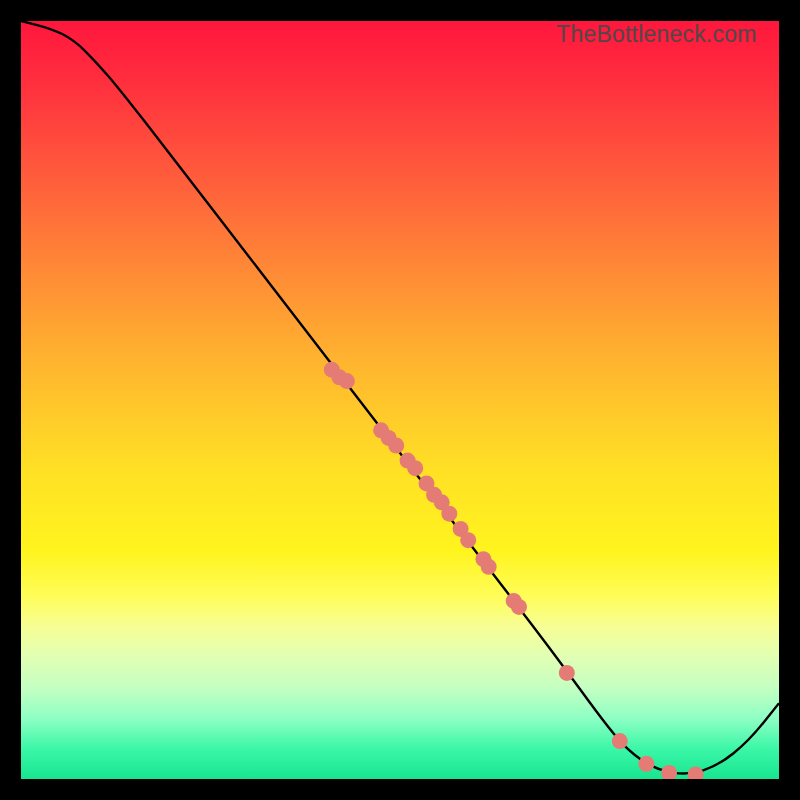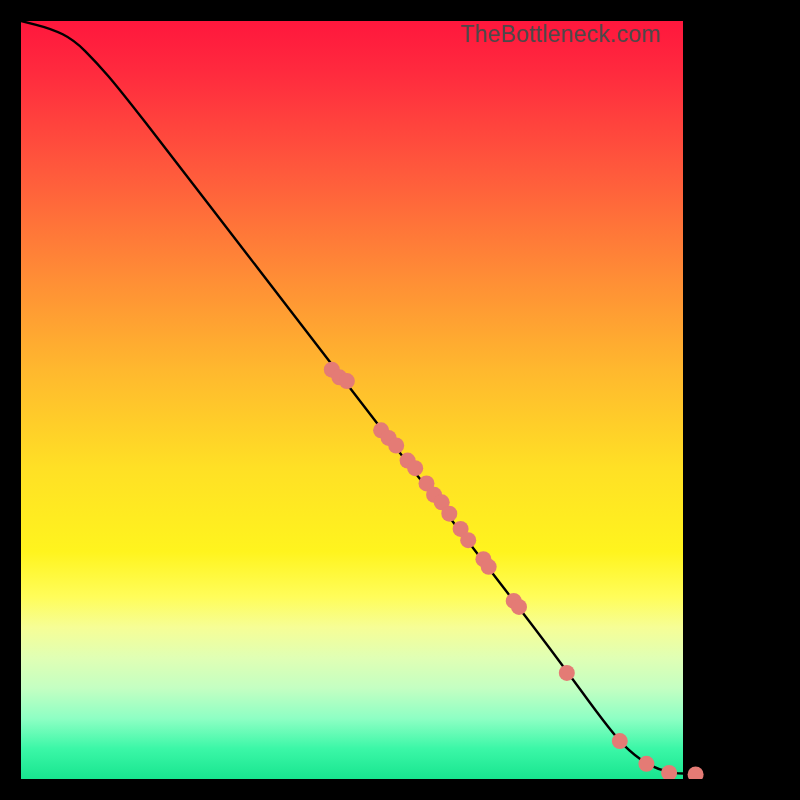--- a/index.html
+++ b/index.html
@@ -14,21 +14,21 @@
   .frame {
     position: relative;
     width: 800px;
     height: 800px;
     background: #000;
   }
   .plot {
     position: absolute;
     left: 21px;
     top: 21px;
-    width: 662px;
+    width: 758px;
     height: 758px;
     
     background: linear-gradient(
       to bottom,
       #ff173d 0%,
       #ff2b3e 7%,
       #ff5a3c 20%,
       #ff8a36 33%,
       #ffb82e 46%,
       #ffe025 59%,

